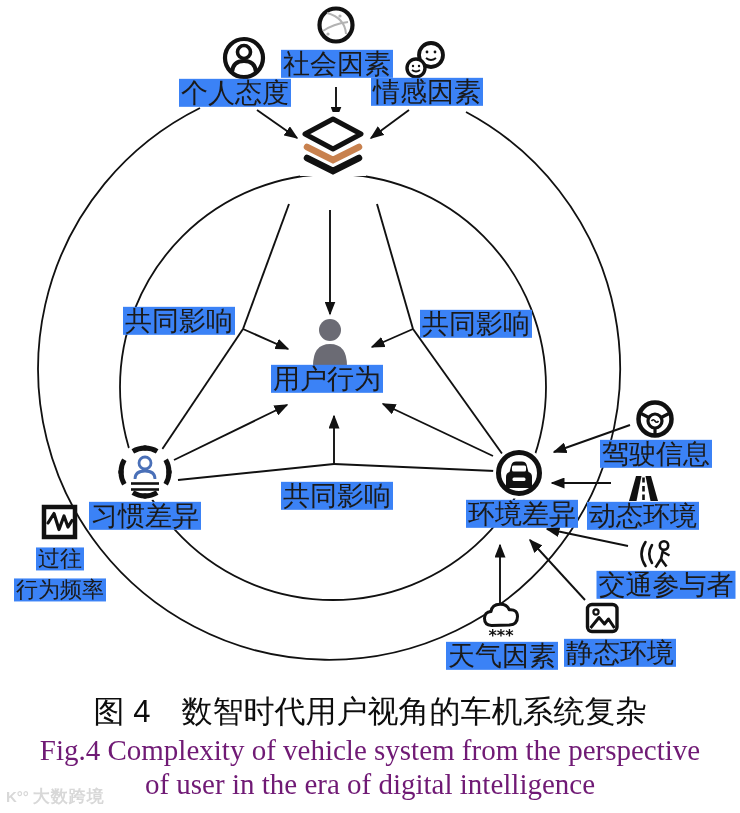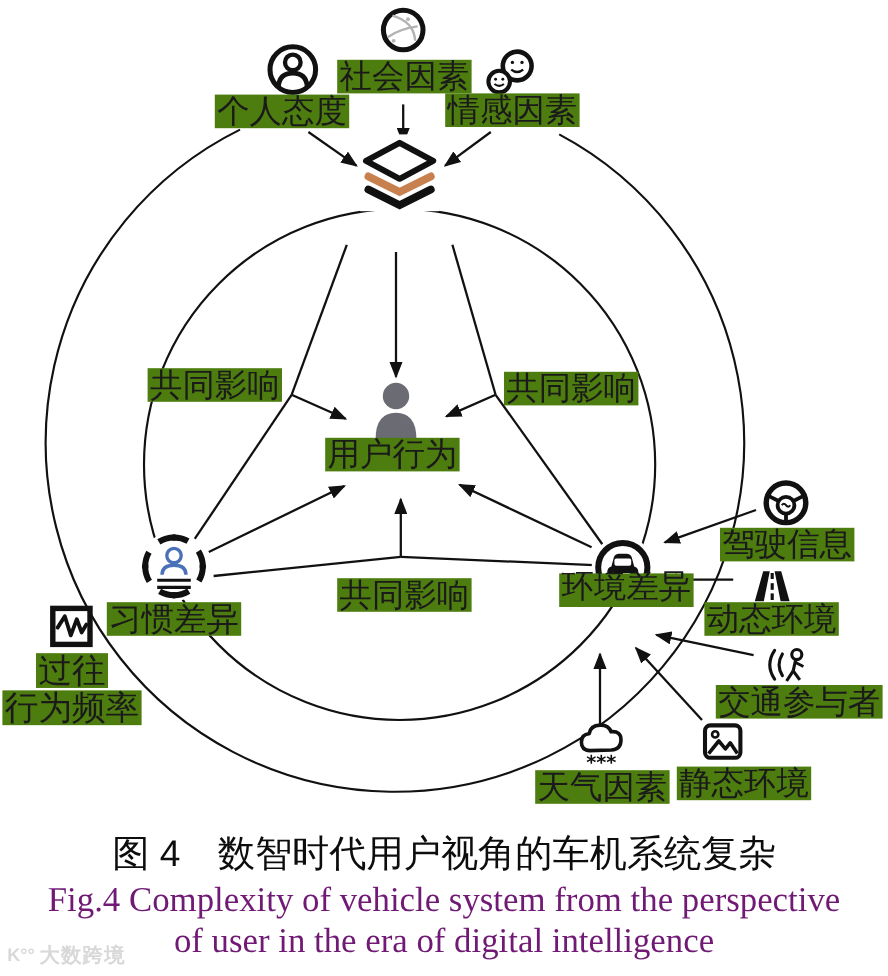--- a/index.html
+++ b/index.html
@@ -2,22 +2,22 @@
 <html><head>
 <meta charset="utf-8">
 <style>
   html,body{margin:0;padding:0;background:#fff;}
   .page{position:relative;width:740px;height:813px;background:#ffffff;overflow:hidden;
         font-family:"Liberation Sans",sans-serif;}
   .diagram-svg{position:absolute;left:0;top:0;}
   .arc{stroke:#111;stroke-width:1.8;fill:none;}
   .ln{stroke:#111;stroke-width:1.9;fill:none;}
   .lbl{position:absolute;transform:translate(-50%,-50%);font-size:27px;color:#1a1a1a;
-       background:#4d7c0f;white-space:nowrap;line-height:1.05;padding:0 2px;text-align:center;}
-  .lbl.small{font-size:28px;}
+       background:#3b82f6;white-space:nowrap;line-height:1.05;padding:0 2px;text-align:center;}
+  .lbl.small{font-size:22px;}
   .caption-zh{position:absolute;left:0;right:0;top:691px;text-align:center;
       font-family:Liberation Sans, sans-serif;font-size:31px;color:#0d0d0d;white-space:nowrap;}
   .caption-en{position:absolute;left:0;right:0;text-align:center;
       font-family:"Liberation Serif",serif;font-size:29px;color:#701a75;white-space:nowrap;}
   .caption-en.l1{top:734px;}
   .caption-en.l2{top:768px;}
   .watermark{position:absolute;left:6px;top:785px;display:flex;align-items:center;gap:4px;
       color:#d8d8d8;font-size:17px;font-weight:bold;letter-spacing:1px;}
   .watermark .logo{font-size:15px;letter-spacing:0;}
 </style>
@@ -164,21 +164,21 @@
   </svg>
 
   <div class="lbl" style="left:235px;top:93px;">个人态度</div>
   <div class="lbl" style="left:337px;top:64px;">社会因素</div>
   <div class="lbl" style="left:427px;top:92px;">情感因素</div>
   <div class="lbl" style="left:179px;top:321px;">共同影响</div>
   <div class="lbl" style="left:476px;top:324px;">共同影响</div>
   <div class="lbl" style="left:327px;top:379px;">用户行为</div>
   <div class="lbl" style="left:337px;top:496px;">共同影响</div>
   <div class="lbl" style="left:145px;top:516px;">习惯差异</div>
-  <div class="lbl" style="left:522px;top:492px;font-family:Liberation Mono, monospace;">环境差异</div>
+  <div class="lbl" style="left:522px;top:514px;">环境差异</div>
   <div class="lbl small" style="left:60px;top:559px;">过往</div>
   <div class="lbl" style="left:656px;top:454px;">驾驶信息</div>
   <div class="lbl small" style="left:60px;top:590px;">行为频率</div>
   <div class="lbl" style="left:643px;top:516px;">动态环境</div>
   <div class="lbl" style="left:666px;top:585px;">交通参与者</div>
   <div class="lbl" style="left:502px;top:656px;">天气因素</div>
   <div class="lbl" style="left:620px;top:653px;">静态环境</div>
 
   <div class="caption-zh">图 4　数智时代用户视角的车机系统复杂</div>
   <div class="caption-en l1">Fig.4 Complexity of vehicle system from the perspective</div>

